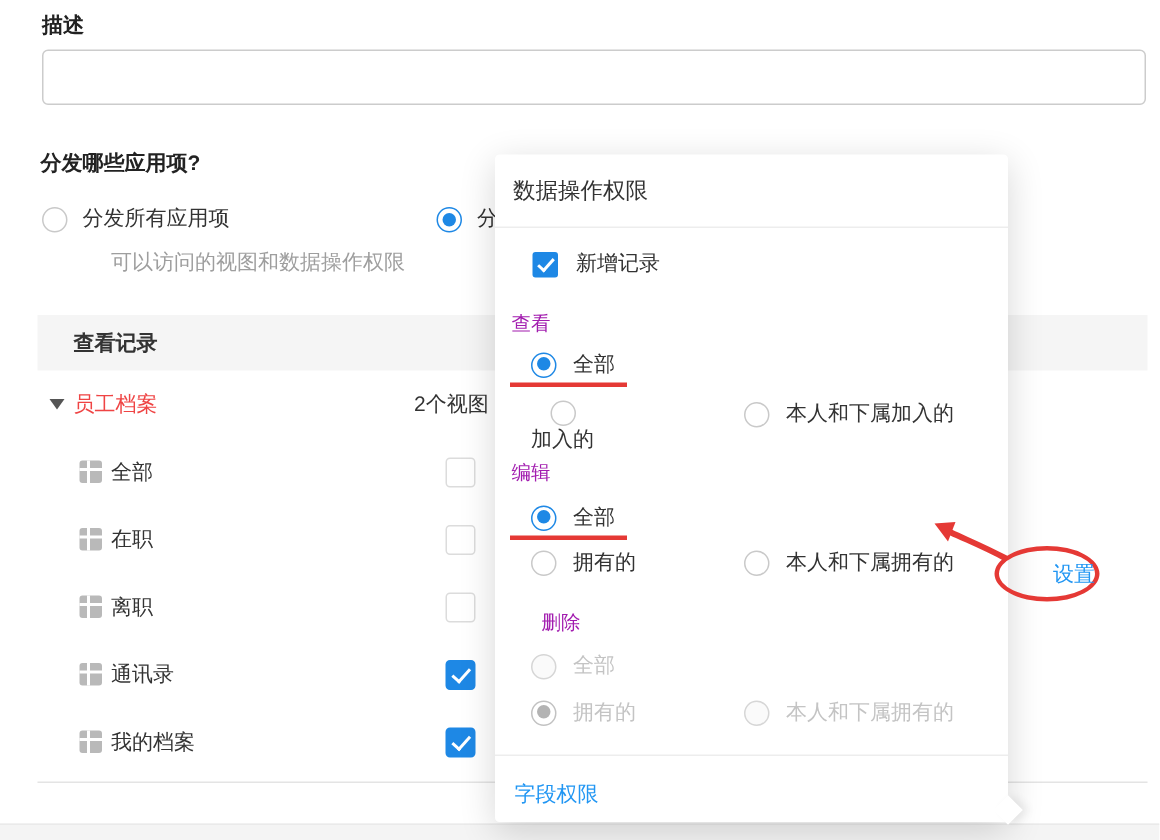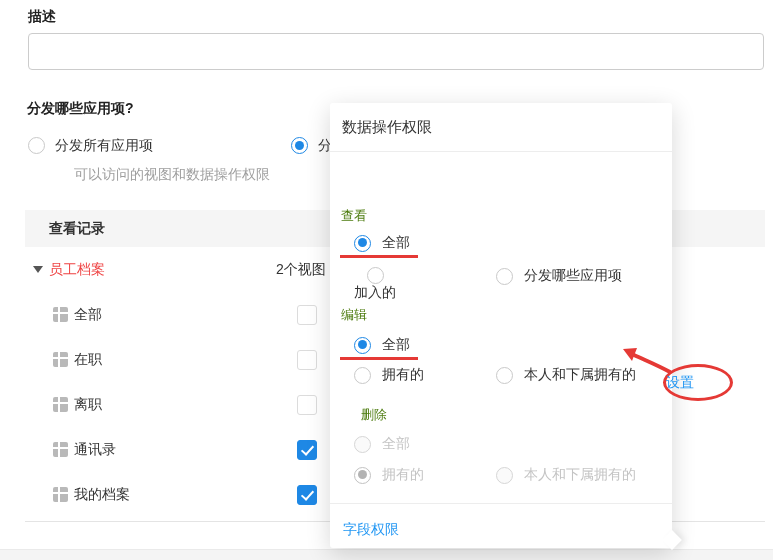--- a/index.html
+++ b/index.html
@@ -14,21 +14,21 @@
   
   .field-label { left:28px; top:8px; font-weight:bold; font-size:14px; color:#222; }
   .desc-input {
     left:28px; top:33px; width:736px; height:37px;
     border:1px solid #ccc; border-radius:4px; background:#fff;
     font-size:14px; padding:0 10px; outline:none; color:#333;
     font-family:"Liberation Sans","DejaVu Sans",sans-serif;
   }
   .question { left:27px; top:100px; font-weight:bold; font-size:14px; color:#222; }
 
-  .radio-row { left:28px; top:137px; height:18px; display:flex; align-items:flex-start; }
+  .radio-row { left:28px; top:137px; height:18px; display:flex; align-items:flex-end; }
   .radio { width:17px; height:17px; border-radius:50%; border:1.5px solid #c9c9c9; background:#fff; position:relative; flex:0 0 auto; }
   .radio.sel { border-color:#1e88e5; }
   .radio.sel::after { content:""; position:absolute; left:2.5px; top:2.5px; width:9px; height:9px; border-radius:50%; background:#1e88e5; }
   .radio.dis { border-color:#d6d6d6; background:#fafafa; }
   .radio.dis-sel { border-color:#c2c2c2; background:#fff; }
   .radio.dis-sel::after { content:""; position:absolute; left:2.5px; top:2.5px; width:9px; height:9px; border-radius:50%; background:#b3b3b3; }
   .radio-lbl { margin-left:10px; }
   .gap { width:138px; }
   .caption { left:26px; top:166px; color:#9e9e9e; font-size:14px;margin-left:48px; }
 
@@ -58,21 +58,21 @@
   
   .modal { left:330px; top:103px; width:342px; height:445px; background:#fff; border-radius:3px;
            box-shadow:0 6px 24px rgba(0,0,0,0.16); z-index:10; }
   .modal .inner { position:relative; width:100%; height:100%; }
   .m-title { position:absolute; left:12px; top:15px; font-size:15px; color:#333; }
   .m-div1 { position:absolute; left:0; top:48px; width:100%; height:1px; background:#ededed; }
   .m-add { position:absolute; left:13px; top:64px; display:flex; align-items:center; }
   .mcb { width:17px; height:17px; border-radius:2px; background:#1e88e5; position:relative; flex:0 0 auto; }
   .mcb::after { content:""; position:absolute; left:5.5px; top:2px; width:4px; height:9px; border:solid #fff; border-width:0 2px 2px 0; transform:rotate(42deg); }
   .m-add span { margin-left:12px; }
-  .g-lbl { position:absolute; left:11px; font-size:13px; color:#4d7c0f; }
+  .g-lbl { position:absolute; left:11px; font-size:13px; color:#a21caf; }
   .g-view { top:104px; } .g-edit { top:203px; } .g-del { top:303px;margin-left:20px; }
   .opt { position:absolute; display:flex; align-items:center; height:18px; }
   .opt span { margin-left:11px; color:#333; }
   .opt.dim span { color:#c4c4c4; }
   .o-view-all { left:13px; top:131px; }
   .o-view-join { left:13px; top:164px;flex-direction:column; }
   .o-view-sub  { left:155px; top:164px; }
   .o-edit-all  { left:13px; top:233px; }
   .o-edit-own  { left:13px; top:263px; }
   .o-edit-sub  { left:155px; top:263px; }
@@ -81,21 +81,21 @@
   .o-del-sub   { left:155px; top:363px; }
   .red-line { position:absolute; height:3px; background:#e53935; left:10px; width:78px; z-index:12; }
   .u1 { top:152px; } .u2 { top:254px; }
   .m-div2 { position:absolute; left:0; top:400px; width:100%; height:1px; background:#ededed; }
   .m-link { position:absolute; left:13px; top:418px; color:#2196f3; cursor:pointer;text-align:center; }
   .tail { position:absolute; left:335px; top:430px; width:14px; height:14px; background:#fff; transform:rotate(45deg);
           box-shadow:3px -3px 6px rgba(0,0,0,0.07); }
 
   
   .ellipse { left:663px; top:364px; width:70px; height:37px; border:3px solid #e53935; border-radius:50%;
-             display:flex; align-items:center; justify-content:flex-start; z-index:20; background:transparent; }
+             display:flex; align-items:center; justify-content:flex-end; z-index:20; background:transparent; }
   .ellipse span { color:#2196f3; font-size:14px; }
   .arrow-svg { left:615px; top:344px; z-index:20; }
 </style>
 </head>
 <body>
 
 <div class="abs field-label">描述</div>
 <input class="abs desc-input" type="text" style="">
 
 <div class="abs question">分发哪些应用项?</div>
@@ -149,34 +149,38 @@
 
 <div class="abs tbl-bottom"></div>
 <div class="abs footer"></div>
 
 <div class="abs modal">
   <div class="tail"></div>
   <div class="inner">
     <div class="m-title">数据操作权限</div>
     <div class="m-div1"></div>
 
+    <div class="m-add">
+      <span class="mcb"></span>
+      <span>新增记录</span>
+    </div>
 
     <div class="g-lbl g-view">查看</div>
     <div class="opt o-view-all">
       <span class="radio sel"></span>
       <span>全部</span>
     </div>
     <div class="red-line u1"></div>
     <div class="opt o-view-join">
       <span class="radio"></span>
       <span>加入的</span>
     </div>
     <div class="opt o-view-sub">
       <span class="radio"></span>
-      <span>分发哪些应用项</span>
+      <span>本人和下属加入的</span>
     </div>
 
     <div class="g-lbl g-edit">编辑</div>
     <div class="opt o-edit-all">
       <span class="radio sel"></span>
       <span>全部</span>
     </div>
     <div class="red-line u2"></div>
     <div class="opt o-edit-own">
       <span class="radio"></span>

